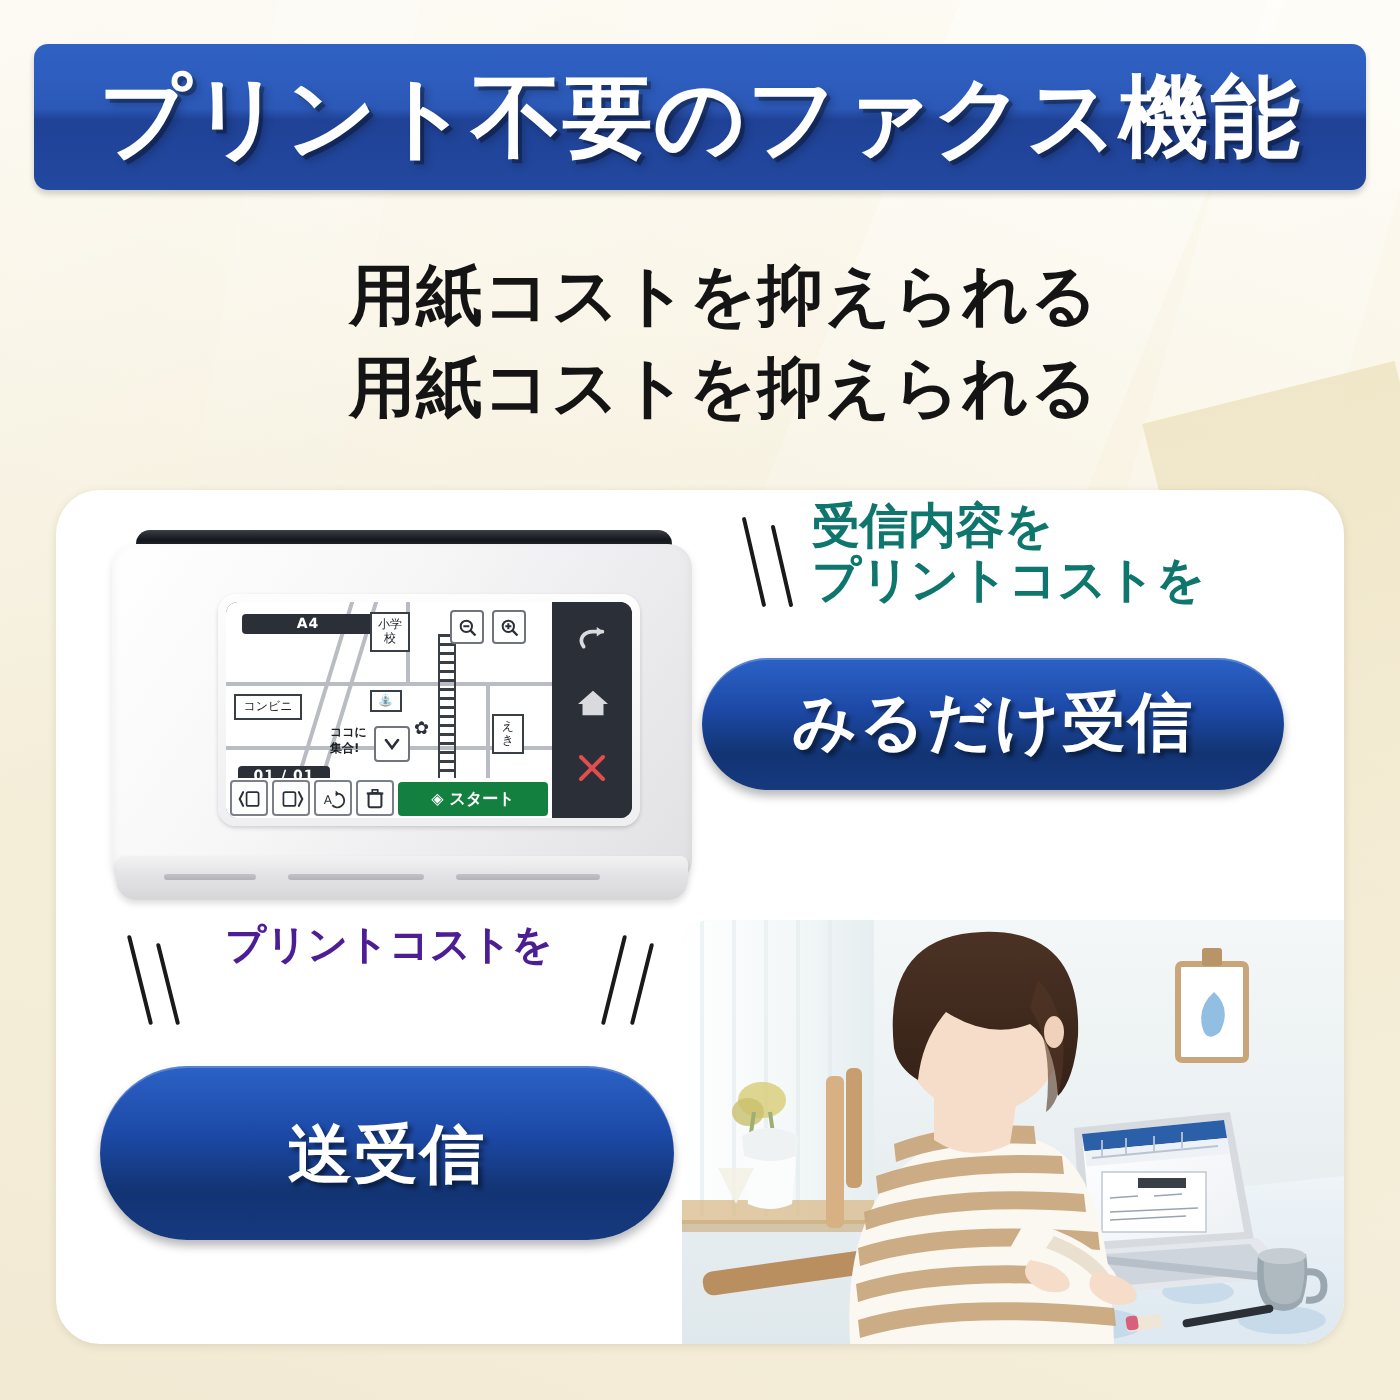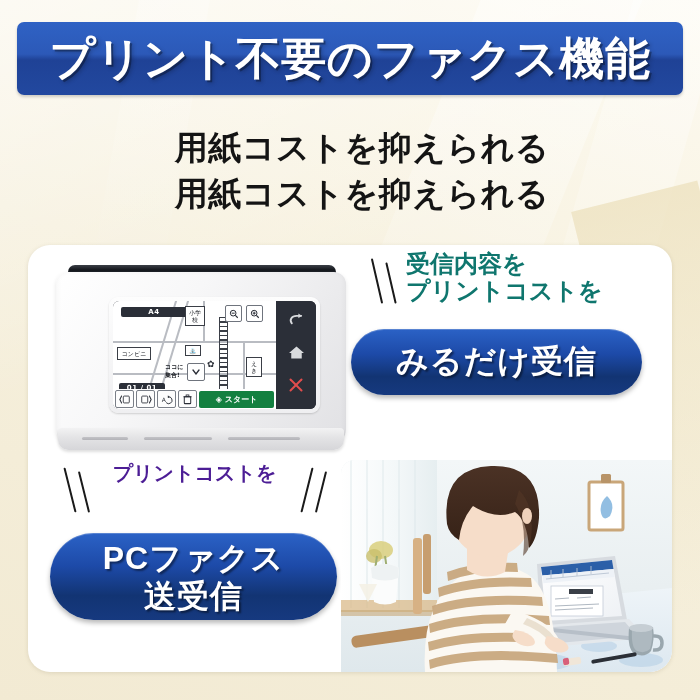--- a/index.html
+++ b/index.html
@@ -512,21 +512,20 @@
     <div class="slash" style="left:41px;top:222px;width:2px;height:46px;transform:rotate(-14deg);"></div>
     <div class="slash" style="left:55px;top:226px;width:2px;height:42px;transform:rotate(-14deg);"></div>
     <div class="slash" style="left:278px;top:222px;width:2px;height:46px;transform:rotate(14deg);"></div>
     <div class="slash" style="left:292px;top:226px;width:2px;height:42px;transform:rotate(14deg);"></div>
 
     <div class="callout-bottom">
       <div>プリントコストを</div>
     </div>
 
     <div class="pill two-line" id="pill-pcfax">
-      <span>PCファクス</span>
       <span>送受信</span>
     </div>
 
 
     <div class="photo">
       <svg viewBox="0 0 331 212" preserveAspectRatio="xMidYMid slice">
         <defs>
           <linearGradient id="wall" x1="0" y1="0" x2="0" y2="1">
             <stop offset="0%" stop-color="#f3f7f8"></stop>
             <stop offset="60%" stop-color="#e9eff1"></stop>

